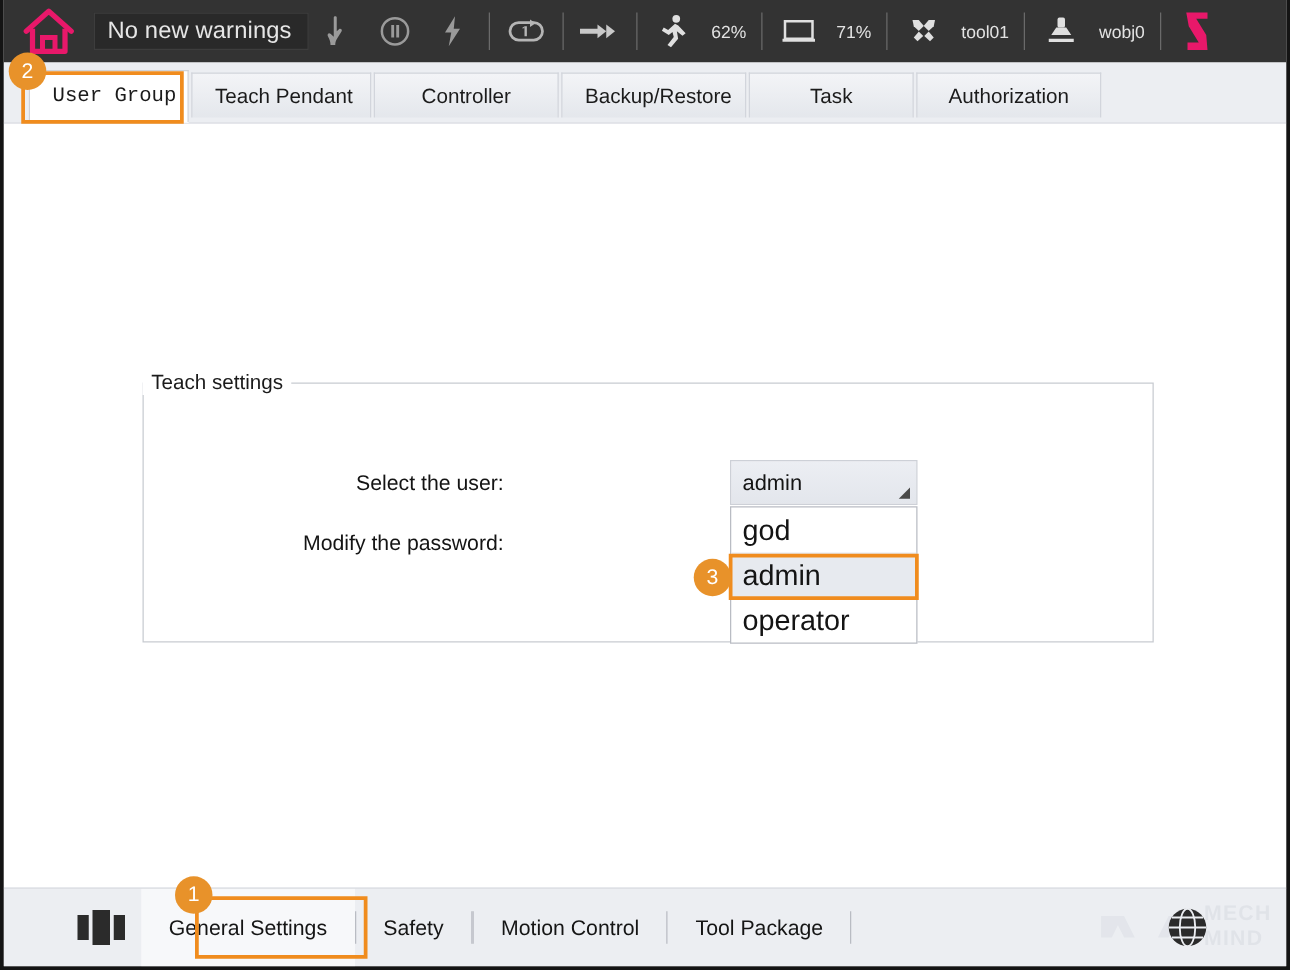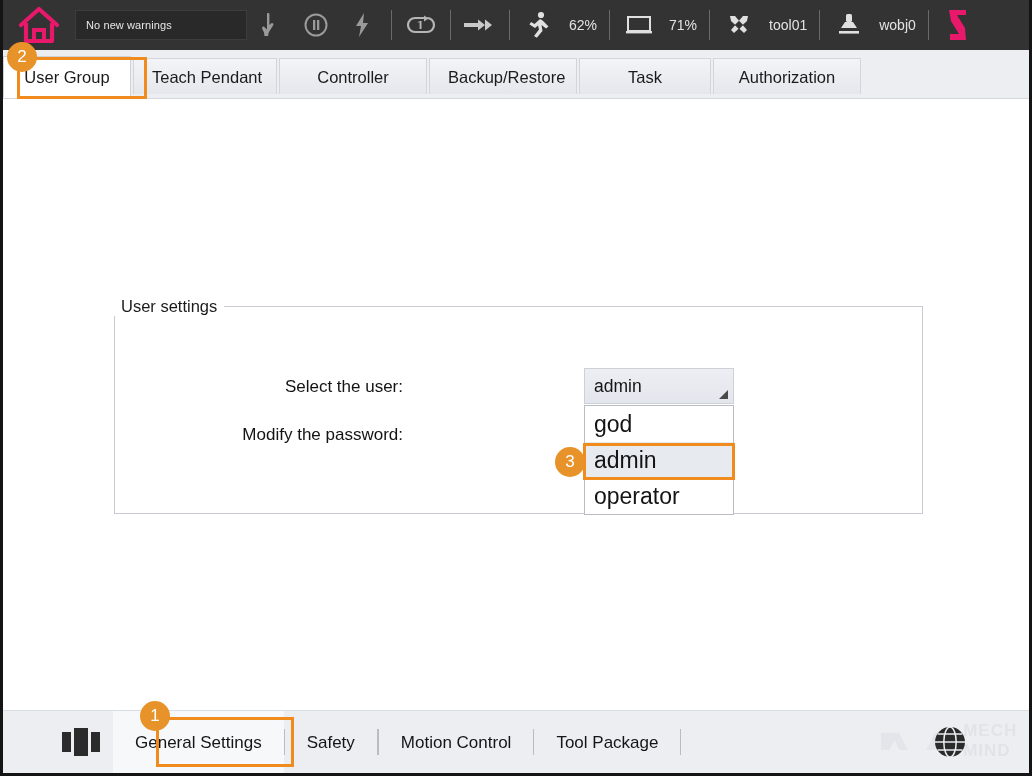--- a/index.html
+++ b/index.html
@@ -48,21 +48,21 @@
     background: #292929;
     border: 1px solid #3d3d3d;
     display: flex;
     align-items: center;
     padding-left: 10px;
     box-sizing: border-box;
     flex: 0 0 auto;
   }
   .warnbox span {
     color: #e6e6e6;
-    font-size: 11px;
+    font-size: 19px;
     letter-spacing: .1px;
   }
   .tb-icon {
     width: 46px;
     height: 50px;
     display: flex;
     align-items: center;
     justify-content: center;
     flex: 0 0 auto;
   }
@@ -108,21 +108,21 @@
     font-size: 16.5px;
     color: #1b1b1b;
     background: linear-gradient(to bottom, #f3f4f7 0%, #e4e7ec 100%);
     border: 1px solid #d2d5dc;
     border-bottom: none;
     margin-right: 2px;
     margin-bottom: 4px;
     box-sizing: border-box;
     white-space: nowrap;
   }
-  .tab.first { margin-left: 0; }
+  .tab.first { margin-left: 20px; font-family: Liberation Mono, monospace; }
   .tab.active {
     background: #ffffff;
     border: 1px solid #cfd2d8;
     border-bottom: 1px solid #ffffff;
     height: 42px;
     line-height: 40px;
     margin-bottom: 0;
   }
   .tab.w-teach  { width: 144px; }
   .tab.w-ctrl   { width: 148px; }
@@ -443,21 +443,21 @@
     <div class="tab w-teach">Teach Pendant</div>
     <div class="tab w-ctrl">Controller</div>
     <div class="tab w-backup">Backup/Restore</div>
     <div class="tab w-task">Task</div>
     <div class="tab w-auth">Authorization</div>
   </div>
 
   <div class="content">
 
     <div class="groupbox"></div>
-    <div class="groupbox-title">User settings</div>
+    <div class="groupbox-title">Teach settings</div>
 
     <div class="form-label lbl-user">Select the user:</div>
     <div class="form-label lbl-pass">Modify the password:</div>
 
     <div class="combo">
       <span class="val">admin</span>
       <span class="tri"></span>
     </div>
 
     <div class="dropdown">

